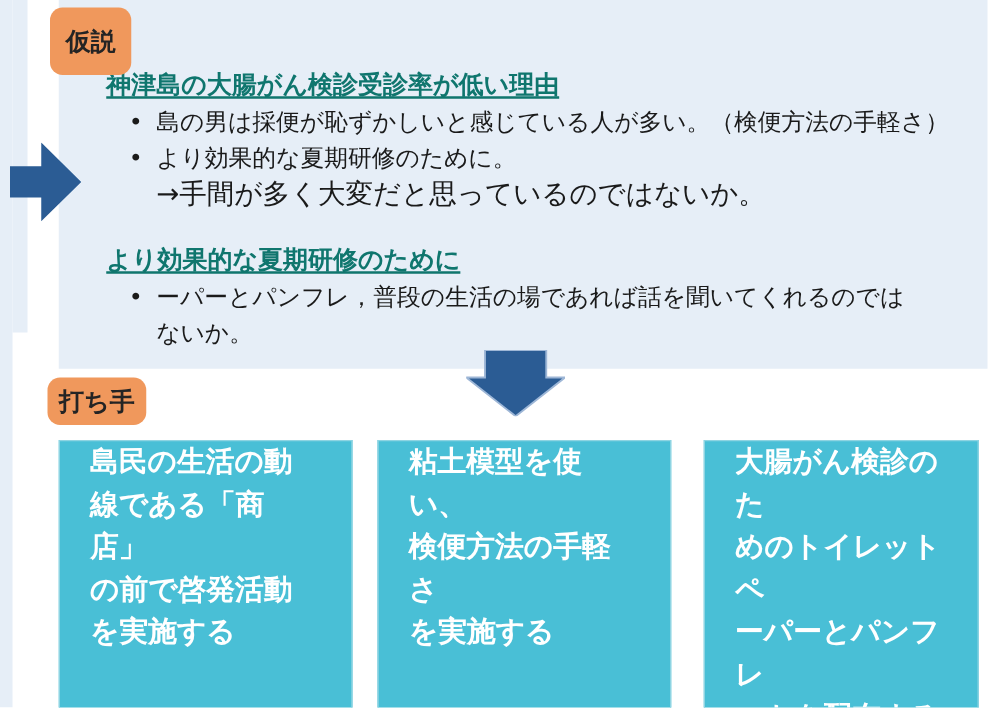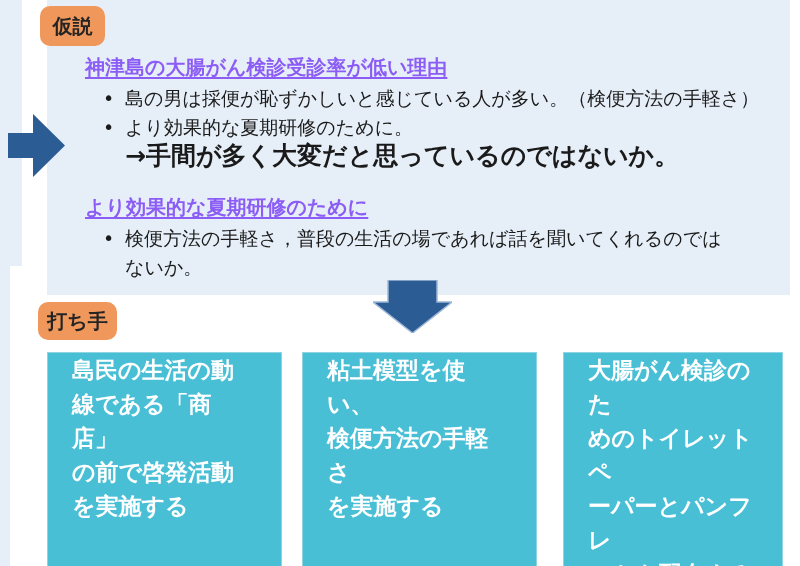--- a/index.html
+++ b/index.html
@@ -23,41 +23,41 @@
   
   .tag {
     background: var(--tag-bg);
     border-radius: 10px;
     color: var(--tag-text);
     font-weight: bold;
     font-size: 20px;
     display: flex; align-items: center; justify-content: center;
     z-index: 5;
   }
-  #tag-hypothesis { left: 40px; top: 6px;  width: 65px; height: 40px; }
+  #tag-hypothesis { left: 40px; top: 6px;  width: 65px; height: 54px; }
   #tag-actions    { left: 38px; top: 302px; width: 79px; height: 38px; }
 
   
   .heading {
-    font-size: 20px; font-weight: bold; color: #8b5cf6;
+    font-size: 20px; font-weight: bold; color: #0f766e;
     text-decoration: underline;
     text-decoration-thickness: 2px;
     text-underline-offset: 3px;
     white-space: nowrap;
     z-index: 3;
   }
   #heading-reasons  { left: 85px; top: 54px; }
   #heading-training { left: 85px; top: 194px; }
 
   .bullet { display: flex; font-size: 19px; line-height: 29px; z-index: 3; }
   .bullet .marker { width: 22px; flex: none; }
   .bullet .text { white-space: pre-line; }
   #bullet-men     { left: 103px; top: 84px; }
   #bullet-method  { left: 103px; top: 113px; }
-  #subline-method { left: 125px; top: 141px; font-size: 25px; line-height: 29px; white-space: nowrap; z-index: 3; font-weight: bold; }
+  #subline-method { left: 125px; top: 141px; font-size: 22px; line-height: 29px; white-space: nowrap; z-index: 3; }
   #bullet-place   { left: 103px; top: 224px; }
 
   
   .arrow { z-index: 4; }
   #right-arrow { left: 8px;  top: 114px; }
   #down-arrow  { left: 373px; top: 280px; }
   .arrow polygon { fill: var(--arrow-fill); }
   #down-arrow polygon { stroke: var(--arrow-stroke); stroke-width: 1.5; }
 
   
@@ -108,21 +108,21 @@
   <span class="marker">•</span>
   <span class="text">より効果的な夏期研修のために。</span>
 </div>
 
 <div class="abs" id="subline-method">→手間が多く大変だと思っているのではないか。</div>
 
 <div class="abs heading" id="heading-training">より効果的な夏期研修のために</div>
 
 <div class="abs bullet" id="bullet-place">
   <span class="marker">•</span>
-  <span class="text">検便方法の手軽さ，普段の生活の場であれば話を聞いてくれるのでは
+  <span class="text">ーパーとパンフレ，普段の生活の場であれば話を聞いてくれるのでは
 ないか。</span>
 </div>
 
 <svg class="abs arrow" id="down-arrow" width="79" height="53" viewBox="0 0 79 53">
   <polygon points="15,0 64,0 64,22 79,22 39.5,53 0,22 15,22"></polygon>
 </svg>
 
 <div class="abs tag" id="tag-actions">
   <span>打ち手</span>
 </div>

